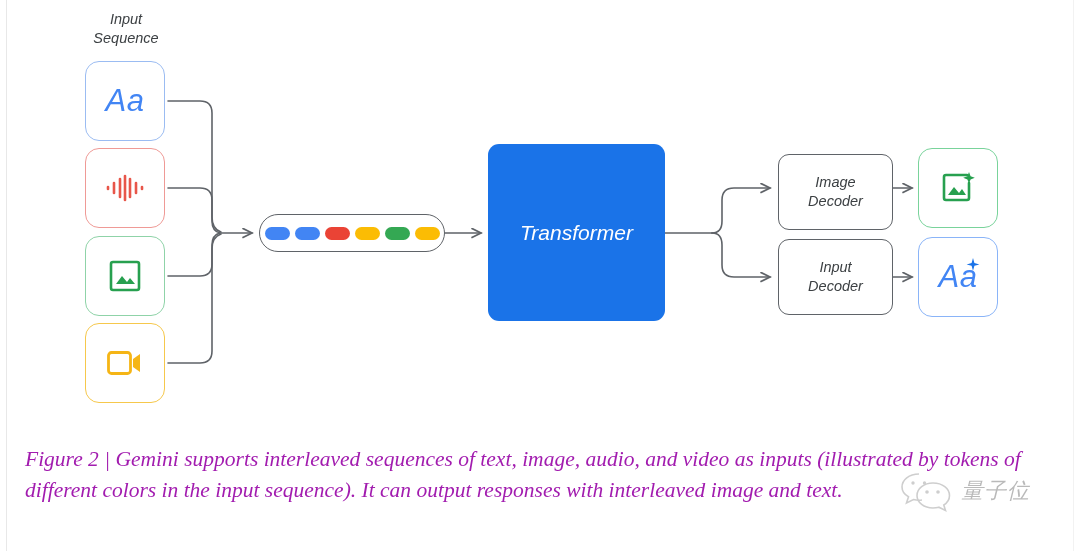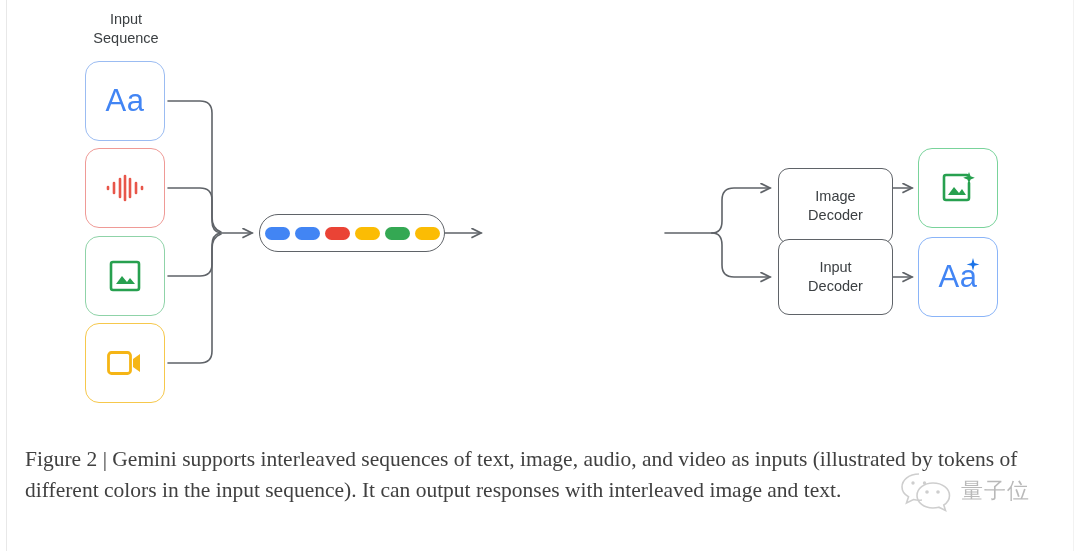--- a/index.html
+++ b/index.html
@@ -9,20 +9,21 @@
   }
   body {
     font-family: "Liberation Sans", sans-serif;
   }
   #page {
     position: relative;
     width: 1080px;
     height: 551px;
     background: #ffffff;
     overflow: hidden;
+    font-style: italic;
   }
   
   .edge-left {
     position: absolute;
     left: 6px; top: 0; width: 1px; height: 551px;
     background: #e8e8e8;
   }
   .edge-right {
     position: absolute;
     right: 6px; top: 0; width: 1px; height: 551px;
@@ -143,21 +144,21 @@
 
   
   #caption {
     position: absolute;
     left: 25px;
     top: 444px;
     width: 1035px;
     font-family: "Liberation Serif", serif;
     font-size: 21.5px;
     line-height: 31px;
-    color: #404040;
+    color: #a21caf;
     text-align: left;
   }
 
   
   #watermark {
     position: absolute;
     left: 900px;
     top: 468px;
     width: 128px;
     height: 52px;
@@ -254,22 +255,23 @@
 
     <div class="token-pill">
       <span class="token" style="background:#4285f4"></span>
       <span class="token" style="background:#4285f4"></span>
       <span class="token" style="background:#ea4335"></span>
       <span class="token" style="background:#fbbc04"></span>
       <span class="token" style="background:#34a853"></span>
       <span class="token" style="background:#fbbc04"></span>
     </div>
 
-
-    <div class="decoder" style="left:778px; top:168px;">Image
+    <div class="transformer">Transformer</div>
+
+    <div class="decoder" style="left:778px; top:154px;">Image
 Decoder</div>
     <div class="decoder" style="left:778px; top:239px;">Input
 Decoder</div>
 
     <div class="io-box out-image" style="left:918px; top:148px;">
       <svg width="36" height="36" viewBox="0 0 36 36">
         <path d="M27 5 H6 a2 2 0 0 0 -2 2 V28 a2 2 0 0 0 2 2 H27 a2 2 0 0 0 2 -2 V13" fill="none" stroke="#27a04f" stroke-width="2.6" stroke-linecap="round"></path>
         <path d="M8 25 L14 17 L19 23 L22 19 L26 25 Z" fill="#27a04f"></path>
         <path d="M29 2 L30.6 6.2 L34.8 7.8 L30.6 9.4 L29 13.6 L27.4 9.4 L23.2 7.8 L27.4 6.2 Z" fill="#27a04f"></path>
       </svg>

